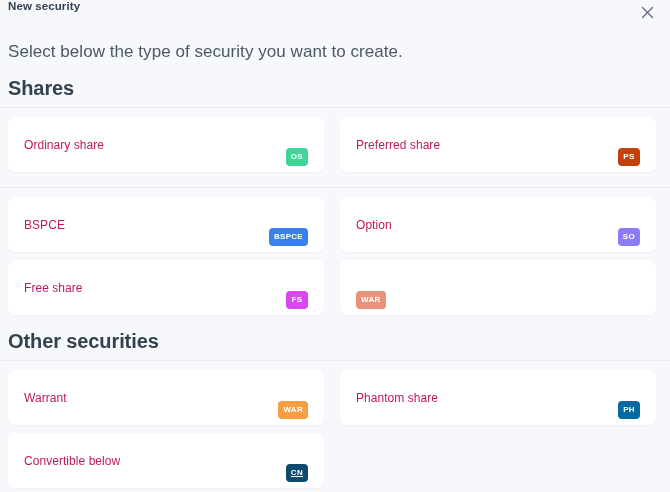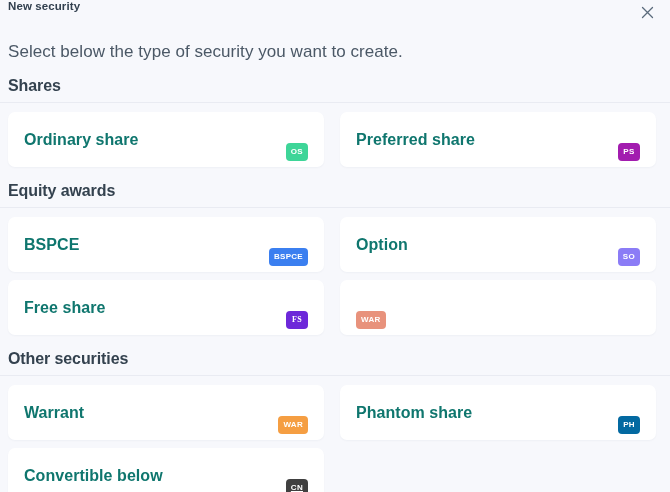--- a/index.html
+++ b/index.html
@@ -56,21 +56,21 @@
     font-size: 17px;
     color: #4b5866;
     letter-spacing: 0.05px;
   }
 
   
   .section { margin-top: 15px; }
   .section-first { margin-top: 15px; }
 
   .section-heading {
-    font-size: 16px;
+    font-size: 20px;
     font-weight: bold;
     color: #34424f;
     letter-spacing: -0.1px;
     margin: 0 0 0 0;
     padding-bottom: 7px;
   }
   .section-rule {
     height: 1px;
     background: #e9ebf2;
     margin: 0 -8px 0 -8px;
@@ -90,23 +90,23 @@
     background: #ffffff;
     border-radius: 7px;
     display: flex;
     align-items: center;
     justify-content: space-between;
     padding: 0 16px;
     cursor: pointer;
     box-shadow: 0 1px 2px rgba(32, 44, 64, 0.04);
   }
   .card-label {
-    font-size: 16px;
-    font-weight: bold;
-    color: #0f766e;
+    font-size: 12px;
+    font-weight: normal;
+    color: #be185d;
     letter-spacing: 0.05px;
   }
   .badge {
     flex: none;
     min-width: 22px;
     height: 18px;
     border-radius: 4px;
     color: #ffffff;
     font-size: 8px;
     font-weight: bold;
@@ -139,58 +139,57 @@
       <div class="section section-first">
         <div class="section-heading">Shares</div>
         <div class="section-rule"></div>
         <div class="card-grid">
           <div class="card">
             <span class="card-label">Ordinary share</span>
             <span class="badge" style="background: rgb(62, 213, 152);">OS</span>
           </div>
           <div class="card">
             <span class="card-label">Preferred share</span>
-            <span class="badge" style="background: #a21caf;">PS</span>
+            <span class="badge" style="background: #c2410c;">PS</span>
           </div>
         </div>
       </div>
       <div class="section">
-        <div class="section-heading">Equity awards</div>
         <div class="section-rule"></div>
         <div class="card-grid">
           <div class="card">
             <span class="card-label">BSPCE</span>
             <span class="badge" style="background: rgb(59, 127, 240);">BSPCE</span>
           </div>
           <div class="card">
             <span class="card-label">Option</span>
             <span class="badge" style="background: rgb(139, 124, 246); text-align: right;">SO</span>
           </div>
           <div class="card">
             <span class="card-label">Free share</span>
-            <span class="badge" style="background: #6d28d9; font-family: Liberation Serif, serif;">FS</span>
+            <span class="badge" style="background: #d946ef;">FS</span>
           </div>
           <div class="card">
             <span class="badge" style="background: rgb(232, 146, 124);">WAR</span>
           </div>
         </div>
       </div>
       <div class="section">
         <div class="section-heading">Other securities</div>
         <div class="section-rule"></div>
         <div class="card-grid">
           <div class="card">
             <span class="card-label">Warrant</span>
             <span class="badge" style="background: rgb(245, 158, 66);">WAR</span>
           </div>
           <div class="card">
             <span class="card-label">Phantom share</span>
             <span class="badge" style="background: #0369a1;">PH</span>
           </div>
           <div class="card">
             <span class="card-label">Convertible below</span>
-            <span class="badge" style="background: #404040; text-decoration: underline;">CN</span>
+            <span class="badge" style="background: #0c4a6e; text-decoration: underline;">CN</span>
           </div>
         </div>
       </div>
     </div>
 
 </div>
 
 </body></html>

